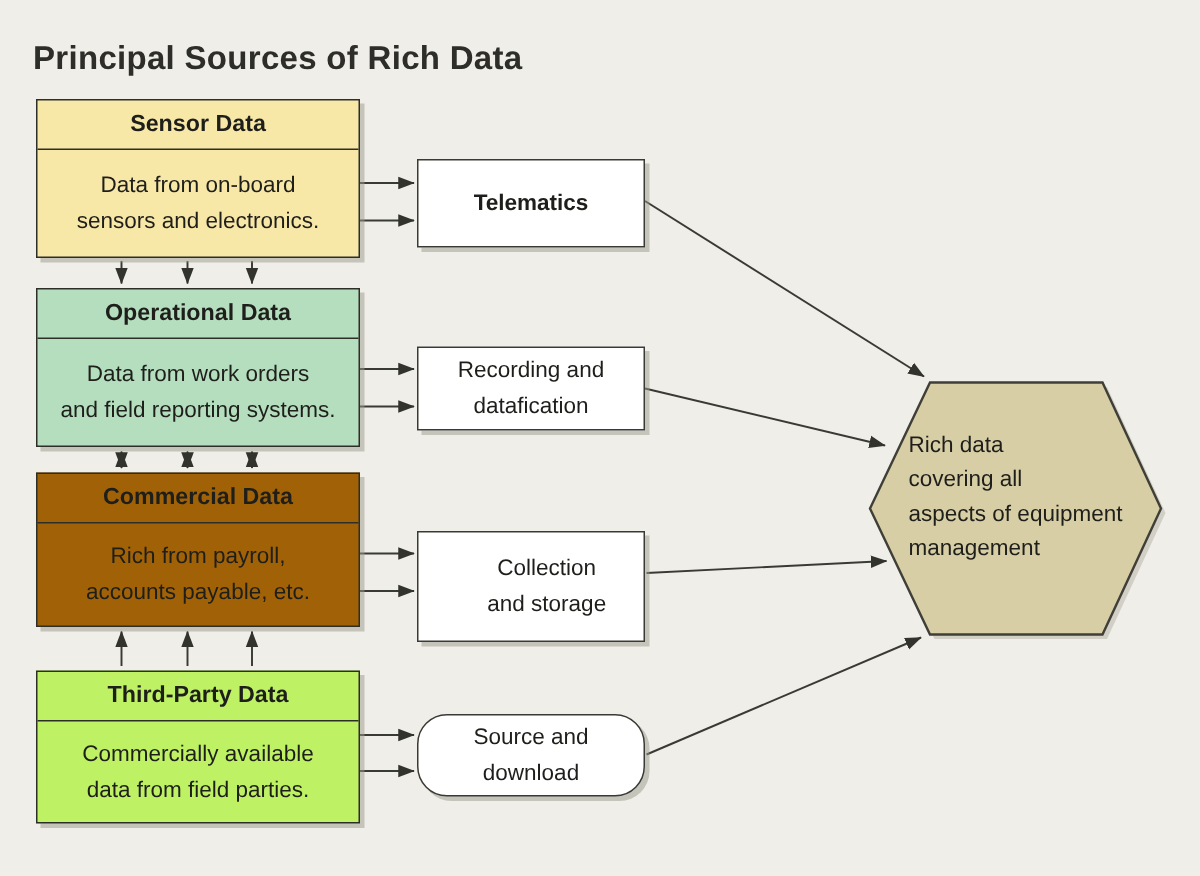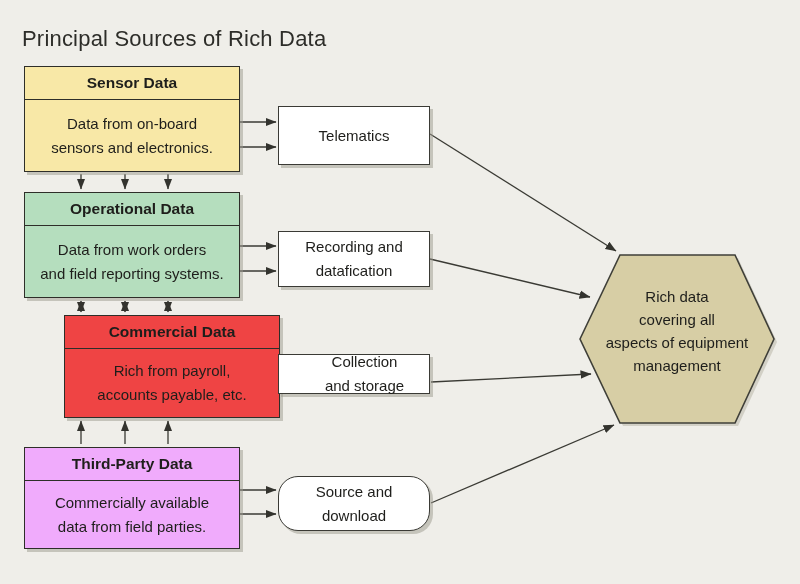--- a/index.html
+++ b/index.html
@@ -4,21 +4,21 @@
 <style>
   html,body{margin:0;padding:0;}
   #stage{
     position:relative;width:800px;height:584px;overflow:hidden;
     background:#EFEEE9;
     font-family:"Liberation Sans",sans-serif;
     color:#1e1e1b;
   }
   .title{
     position:absolute;left:22px;top:26px;
-    font-size:22px;font-weight:400;letter-spacing:.2px;color:#2d2d29;
+    font-size:22px;font-weight:700;letter-spacing:.2px;color:#2d2d29;
   }
   
   .src{
     position:absolute;left:24px;width:216px;box-sizing:border-box;
     border:1.5px solid #2e2e29;
     box-shadow:3px 3px 0 rgba(156,153,142,.5);
   }
   .src .hdr{
     height:32px;line-height:32px;text-align:center;
     font-weight:bold;font-size:15.5px;
@@ -36,30 +36,30 @@
   #src-thirdparty{top:447px;height:102px;}
   
   .proc{
     position:absolute;left:278px;width:152px;box-sizing:border-box;
     background:#ffffff;border:1.3px solid #3a3a35;
     box-shadow:3px 3px 0 rgba(156,153,142,.5);
     display:flex;align-items:center;justify-content:center;
     text-align:center;white-space:pre-line;
     font-size:15px;line-height:1.6;
   }
-  #proc-telematics{top:106px;height:59px;}
+  #proc-telematics{top:106px;height:59px;font-weight:bold;}
   #proc-recording{top:231px;height:56px;text-align:center;}
-  #proc-collection{top:354px;height:40px;padding-left:21px;}
+  #proc-collection{top:354px;height:74px;padding-left:21px;}
   #proc-source{top:476px;height:55px;border-radius:20px;}
   
   .hex-label{
     position:absolute;left:580px;top:255px;width:194px;height:168px;
     box-sizing:border-box;padding:0 6px 14px 6px;
     display:flex;align-items:center;justify-content:center;
-    text-align:center;white-space:pre-line;
+    white-space:pre-line;
     font-size:15px;line-height:1.52;
   }
   svg.overlay{position:absolute;left:0;top:0;}
   .lines{stroke:#3a3a34;stroke-width:1.3;fill:none;}
 </style>
 </head>
 <body>
 
 <div id="stage">
 
@@ -121,27 +121,27 @@
     <div class="bd">Data from work orders
 and field reporting systems.</div>
   </div>
 
   <div class="src" id="src-sensor" style="background: rgb(248, 232, 167);">
     <div class="hdr">Sensor Data</div>
     <div class="bd">Data from on-board
 sensors and electronics.</div>
   </div>
 
-  <div class="src" id="src-commercial" style="background: #ef4444; margin-left: 40px;">
+  <div class="src" id="src-commercial" style="background: #a16207;">
     <div class="hdr">Commercial Data</div>
     <div class="bd">Rich from payroll,
 accounts payable, etc.</div>
   </div>
 
-  <div class="src" id="src-thirdparty" style="background: #f0abfc;">
+  <div class="src" id="src-thirdparty" style="background: #bef264;">
     <div class="hdr">Third-Party Data</div>
     <div class="bd">Commercially available
 data from field parties.</div>
   </div>
 
   <div class="proc" id="proc-telematics">Telematics</div>
   <div class="proc" id="proc-recording">Recording and
 datafication</div>
   <div class="proc" id="proc-collection">Collection
 and storage</div>

